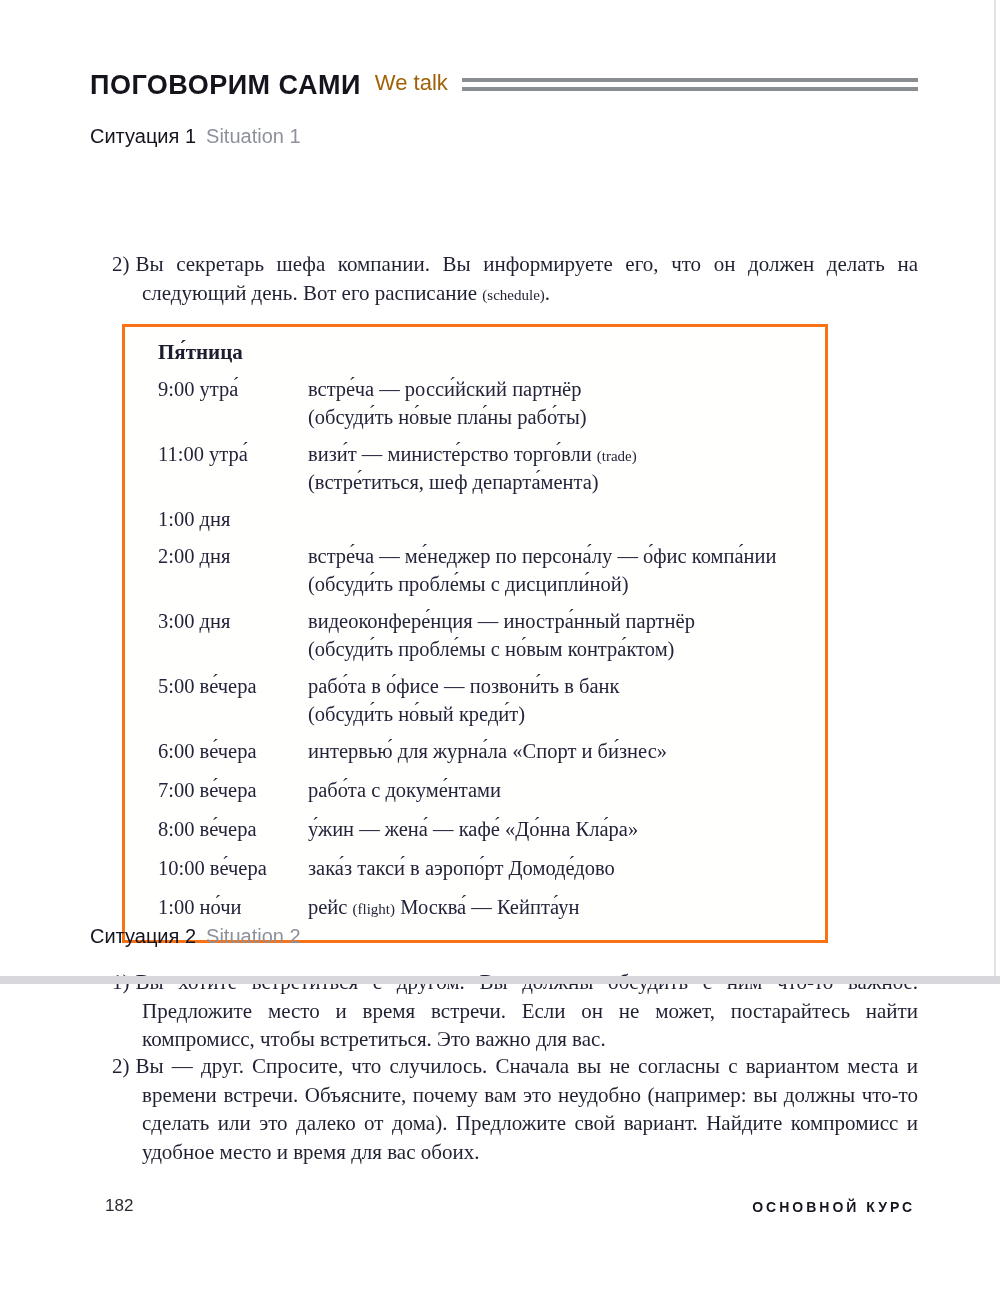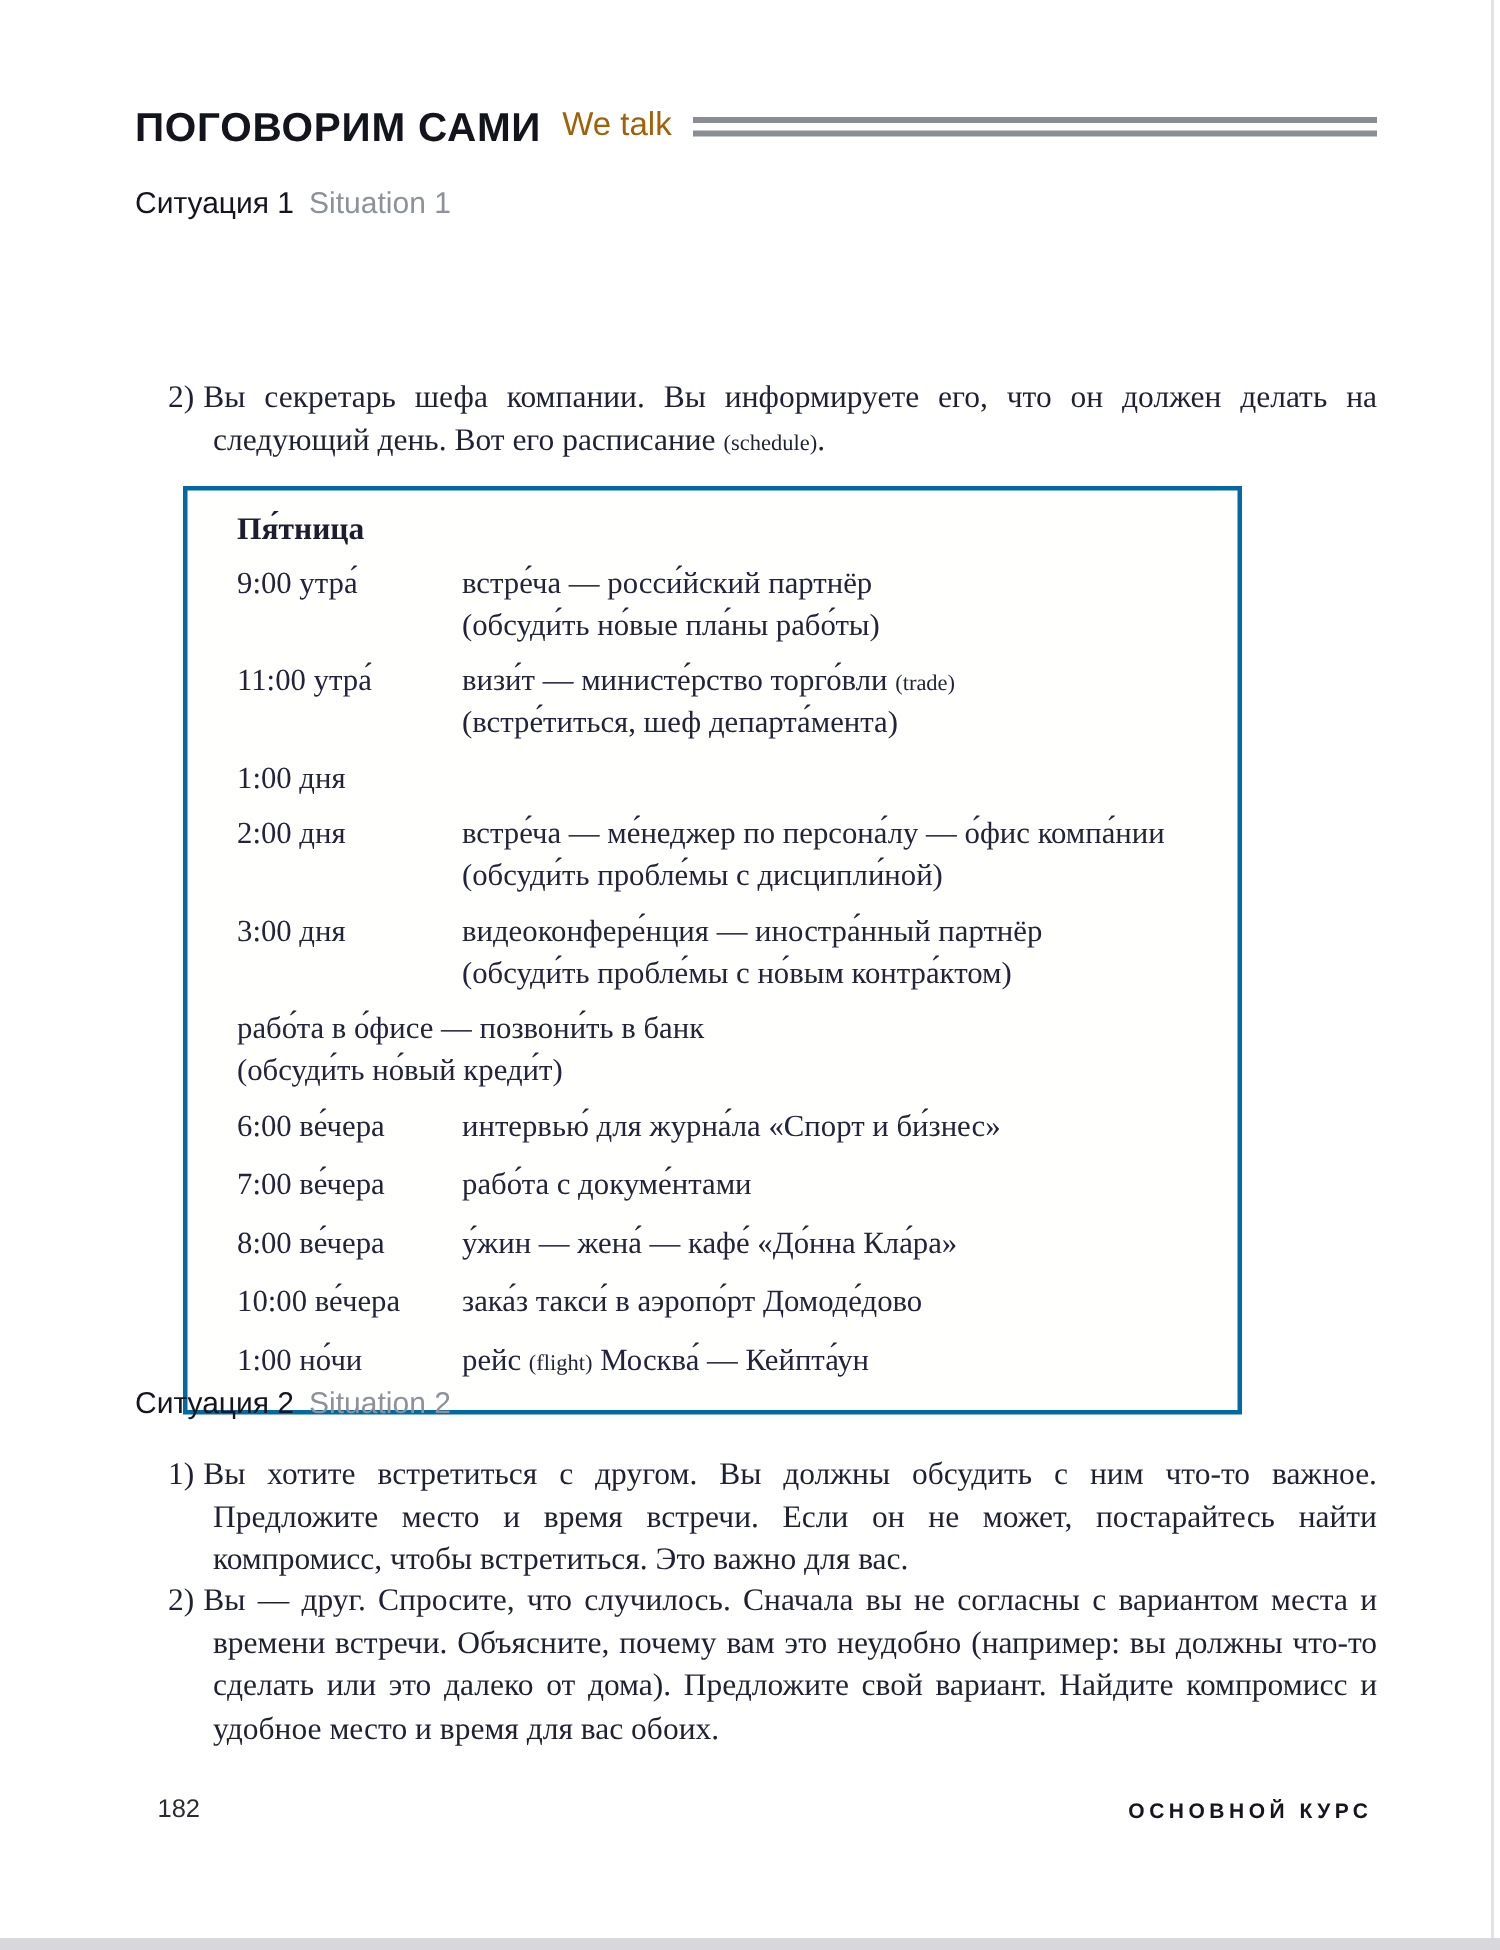--- a/index.html
+++ b/index.html
@@ -3,21 +3,21 @@
 <meta charset="utf-8">
 <style>
   * { margin:0; padding:0; box-sizing:border-box; }
   html,body { width:1000px; height:1300px; background:#ffffff; }
   body {
     font-family:"Liberation Serif", serif;
     color:#23243a;
     position:relative;
     overflow:hidden;
   }
-  .page { position:relative; width:1000px; height:1300px; }
+  .page { position:relative; width:1000px; height:984px; }
 
   
   .header-row {
     position:absolute; left:90px; top:70px; width:828px;
     display:flex; align-items:flex-start;
   }
   .title-ru {
     font-family:"Liberation Sans", sans-serif;
     font-weight:bold; font-size:27px; color:#14141c; letter-spacing:0.5px;
     white-space:nowrap;
@@ -53,21 +53,21 @@
   .para .num { margin-right:6px; }
   .small-en { font-size:15px; }
   #s1-p1 { top:166px; }
   #s1-p2 { top:250px; }
   #s2-p1 { top:968px; }
   #s2-p2 { top:1052px; }
 
   
   .sched {
     position:absolute; left:122px; top:324px; width:706px;
-    border:3px solid #0369a1;
+    border:3px solid #f97316;
     padding:13px 18px 18px 33px;
     background:#fffffe;
   }
   .sched-day { font-weight:bold; font-size:21px; color:#1c1d30; }
   .sched-row { display:flex; margin-top:11px; font-size:20.5px; line-height:26px; }
   .sched-time { width:150px; flex-shrink:0; }
   .sched-desc { flex:1; }
 
   
   .footer-page {
@@ -138,20 +138,21 @@
       </div>
     </div>
         <div class="sched-row">
       <div class="sched-time">3:00 дня</div>
       <div class="sched-desc">
         <div><span>видеоконфере́нция — иностра́нный партнёр</span><span class="small-en"></span><span></span></div>
         <div>(обсуди́ть пробле́мы с но́вым контра́ктом)</div>
       </div>
     </div>
         <div class="sched-row">
+      <div class="sched-time">5:00 ве́чера</div>
       <div class="sched-desc">
         <div><span>рабо́та в о́фисе — позвони́ть в банк</span><span class="small-en"></span><span></span></div>
         <div>(обсуди́ть но́вый креди́т)</div>
       </div>
     </div>
         <div class="sched-row">
       <div class="sched-time">6:00 ве́чера</div>
       <div class="sched-desc">
         <div><span>интервью́ для журна́ла «Спорт и би́знес»</span><span class="small-en"></span><span></span></div>
 

